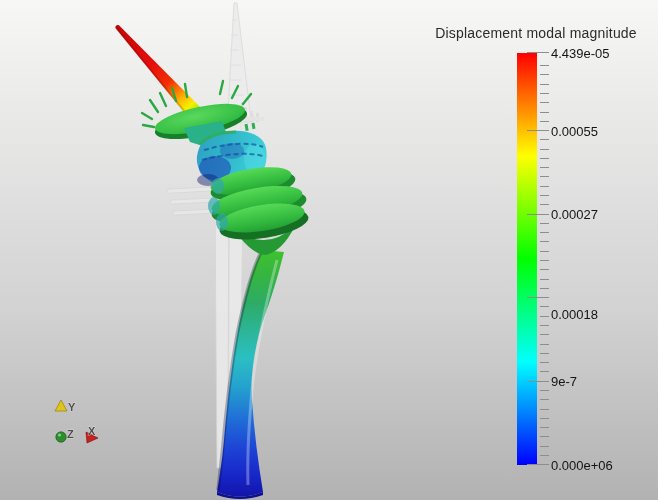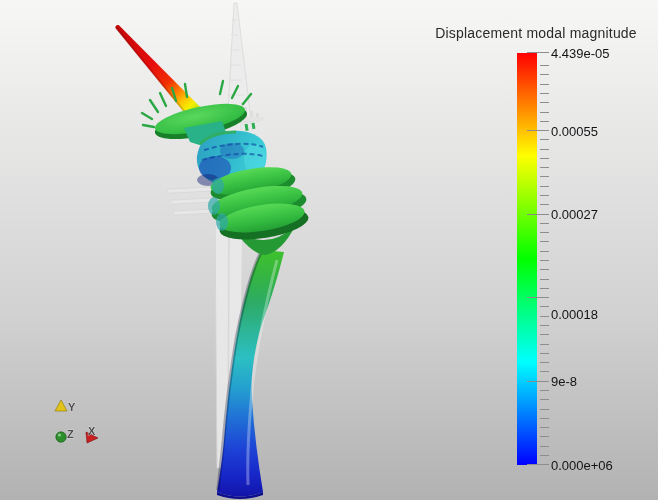--- a/index.html
+++ b/index.html
@@ -228,17 +228,17 @@
       <div class="cb-tick" style="top: 213.603px; left: 527px; width: 22px;"></div>
       <div class="cb-tick" style="top: 297.135px; left: 527px; width: 22px;"></div>
       <div class="cb-tick" style="top: 380.668px; left: 527px; width: 22px;"></div>
       <div class="cb-tick" style="top: 464.2px; left: 527px; width: 22px;"></div>
     </div>
   <div id="cb-labels">
       <div class="cb-label" style="top: 53px;">4.439e-05</div>
       <div class="cb-label" style="top: 130.871px;">0.00055</div>
       <div class="cb-label" style="top: 214.403px;">0.00027</div>
       <div class="cb-label" style="top: 314px;">0.00018</div>
-      <div class="cb-label" style="top: 381.468px;">9e-8</div>
+      <div class="cb-label" style="top: 381.468px;">9e-7</div>
       <div class="cb-label" style="top: 465px;">0.000e+06</div>
     </div>
 
 </div>
 
 </body></html>

